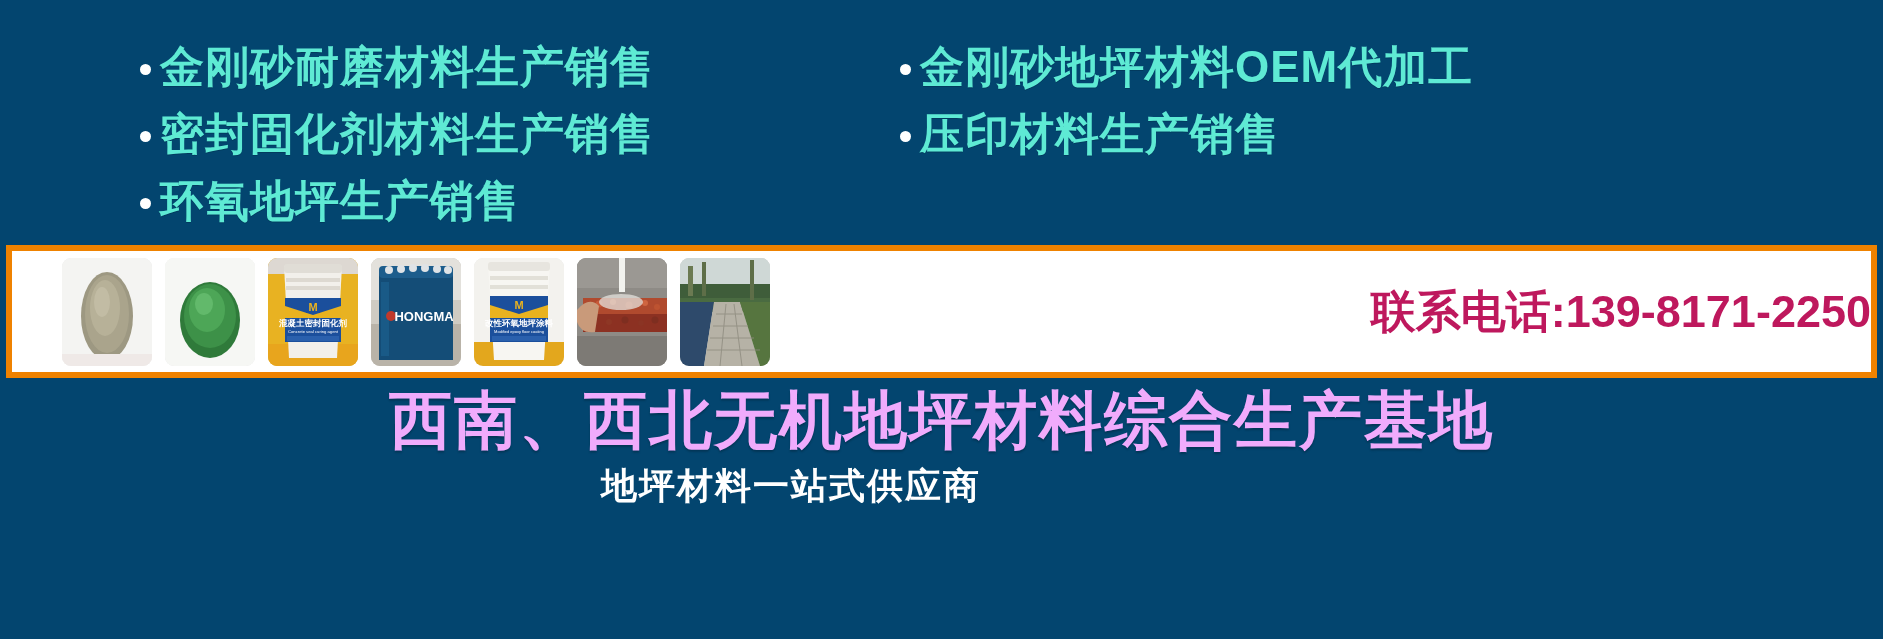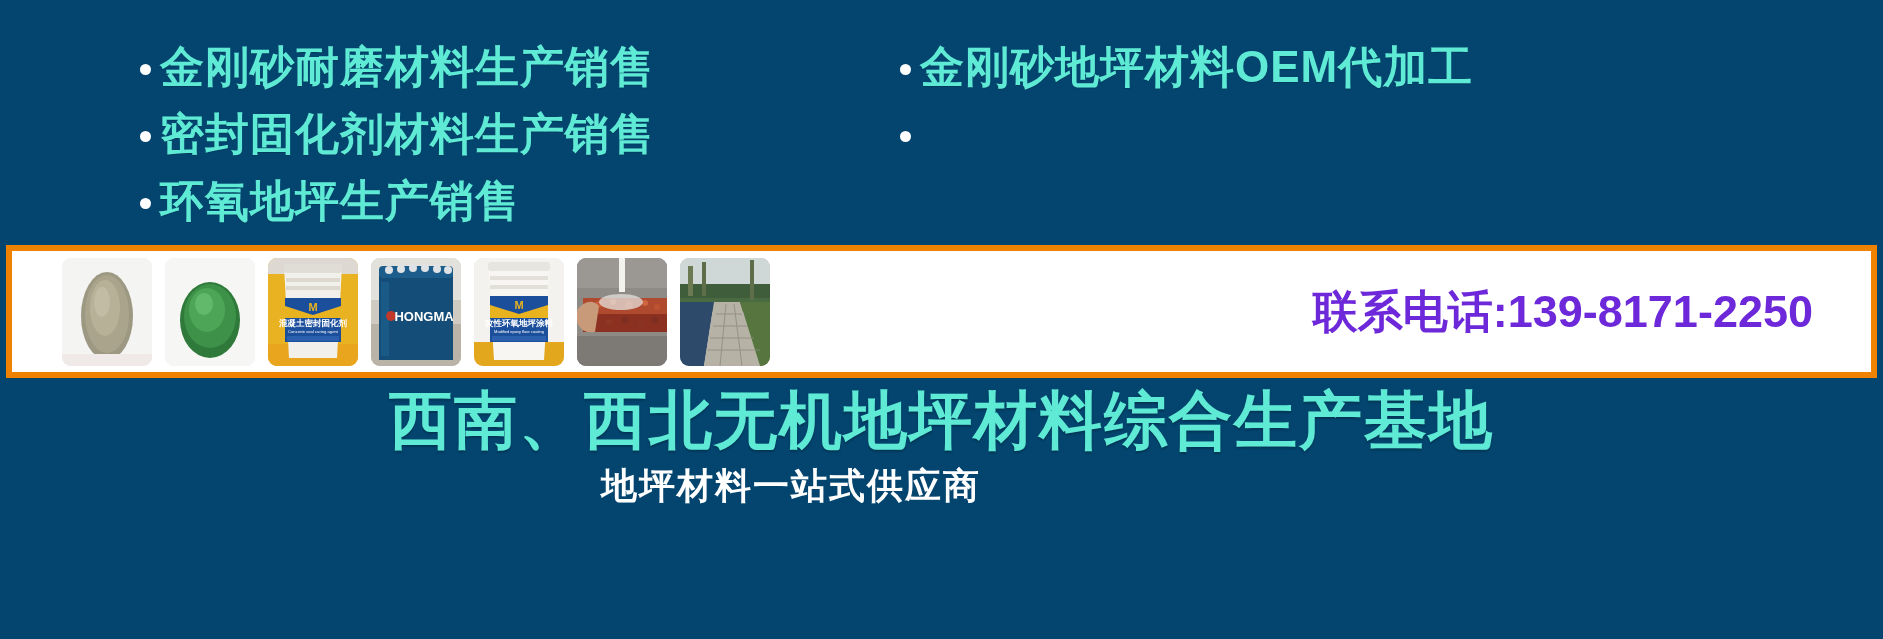--- a/index.html
+++ b/index.html
@@ -60,34 +60,33 @@
     width:90px;height:108px;
     border-radius:9px;
     overflow:hidden;
     position:relative;
     flex:0 0 auto;
     background:#e9e9e9;
   }
   .thumb svg{display:block;width:100%;height:100%;}
   .phone{
     margin-left:auto;
-    padding-right:58px;
-    color:#6d28d9;
+    color:#be185d;
     font-size:45px;
     font-weight:bold;
     letter-spacing:0px;
     white-space:nowrap;
     font-family:"Liberation Sans","DejaVu Sans",sans-serif;
   }
 
   
   .headline{
     position:absolute;left:0;top:382px;width:1883px;
     text-align:center;
-    color:#5eead4;
+    color:#f0abfc;
     font-size:63px;
     font-weight:bold;
     line-height:76px;
     letter-spacing:2px;
     white-space:nowrap;
     text-shadow:0 2px 2px rgba(0,0,0,.22);
   }
   .subline{
     position:absolute;left:0;top:464px;width:1582px;
     text-align:center;
@@ -121,20 +120,21 @@
       </div>
     </div>
 
     <div class="col col-right">
       <div class="bullet-row">
         <span class="dot"></span>
         <span class="btxt">金刚砂地坪材料OEM代加工</span>
       </div>
       <div class="bullet-row">
         <span class="dot"></span>
+        <span class="btxt">压印材料生产销售</span>
       </div>
     </div>
 
   </div>
 
   <div class="band">
 
     <div class="thumbs">
 
       <div class="thumb">

